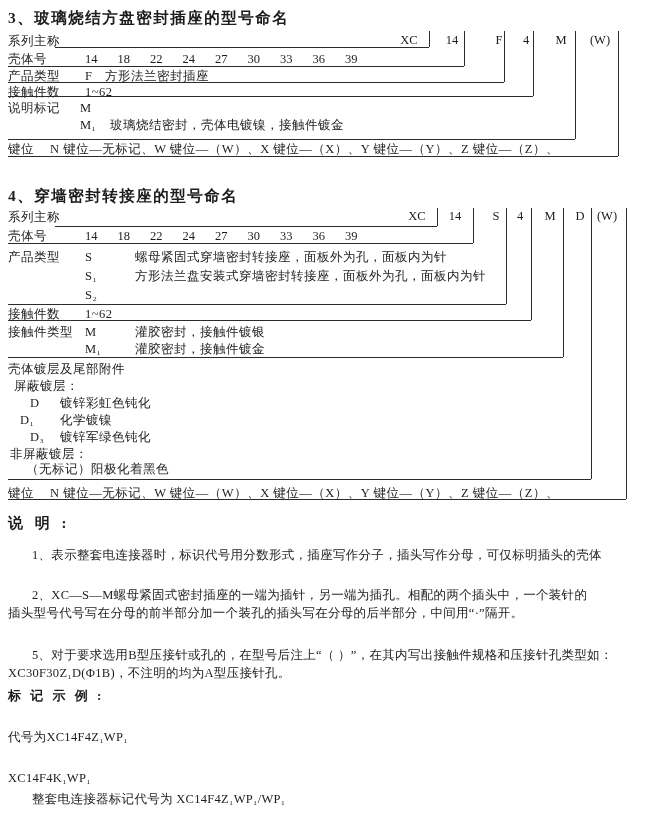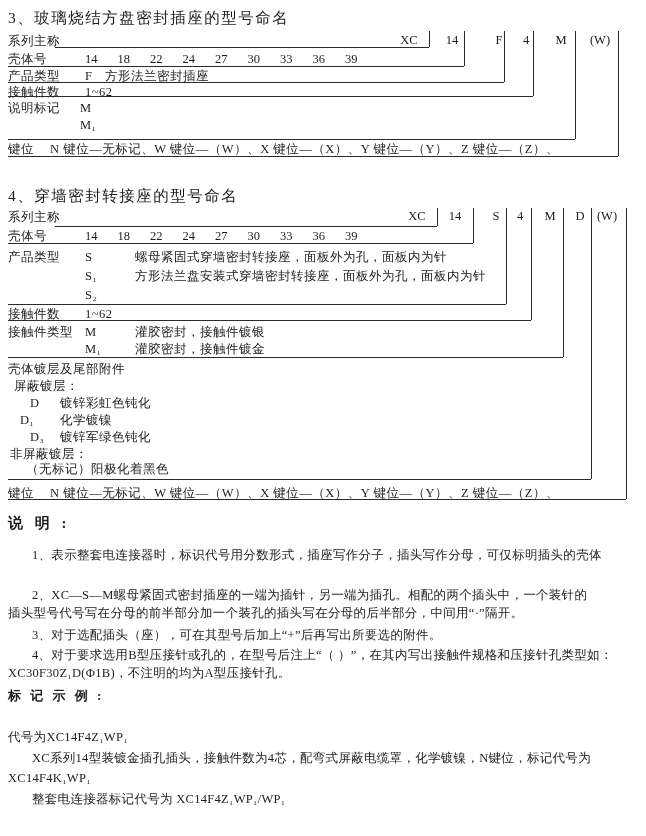--- a/index.html
+++ b/index.html
@@ -2,21 +2,21 @@
 <html><head>
 <meta charset="utf-8">
 <style>
   html,body{margin:0;padding:0;background:#e8e8e8;}
   .page{
     position:relative;width:646px;height:836px;background:#ffffff;
     font-family:"Liberation Serif","DejaVu Serif",serif;color:#1c1c1c;
     overflow:hidden;margin:0 auto;
   }
   .t{position:absolute;font-size:12.5px;line-height:15px;white-space:nowrap;letter-spacing:0.5px;}
-  .sec-title{position:absolute;left:8px;font-size:15.5px;font-weight:normal;letter-spacing:1.5px;white-space:nowrap;}
+  .sec-title{position:absolute;left:8px;font-size:15.5px;font-weight:bold;letter-spacing:1.5px;white-space:nowrap;}
   .code{position:absolute;transform:translateX(-50%);font-size:12.5px;white-space:nowrap;}
   .hline{position:absolute;height:1px;background:#2b2b2b;}
   .vline{position:absolute;width:1px;background:#2b2b2b;}
   .numlist{position:absolute;display:flex;gap:20px;font-size:12.5px;}
   .numlist span{display:inline-block;}
   .notes-head{position:absolute;left:8px;font-size:15px;font-weight:bold;letter-spacing:4px;white-space:nowrap;}
   .mark-head{position:absolute;left:8px;font-size:13px;font-weight:bold;letter-spacing:3px;white-space:nowrap;}
   .note{position:absolute;font-size:12.5px;line-height:15px;white-space:nowrap;letter-spacing:0.3px;}
 </style>
 </head>
@@ -47,20 +47,21 @@
       <span>39</span>
     </div>
   <div class="t" style="left:8px;top:69px">产品类型</div>
   <div class="t" style="left:85px;top:69px">F</div>
   <div class="t" style="left:105px;top:69px">方形法兰密封插座</div>
   <div class="t" style="left:8px;top:85px">接触件数</div>
   <div class="t" style="left:85px;top:85px">1~62</div>
   <div class="t" style="left:8px;top:101px">说明标记</div>
   <div class="t" style="left:80px;top:101px">M</div>
   <div class="t" style="left:80px;top:118px">M₁</div>
+  <div class="t" style="left:110px;top:118px">玻璃烧结密封，壳体电镀镍，接触件镀金</div>
   <div class="t" style="left:8px;top:142px">键位</div>
   <div class="t" style="left:50px;top:142px">N 键位—无标记、W 键位—（W）、X 键位—（X）、Y 键位—（Y）、Z 键位—（Z）、</div>
 
   <div class="hline" style="left:55px;top:47px;width:374px"></div>
   <div class="hline" style="left:8px;top:66px;width:456px"></div>
   <div class="hline" style="left:8px;top:82px;width:496px"></div>
   <div class="hline" style="left:8px;top:96px;width:525px"></div>
   <div class="hline" style="left:8px;top:139px;width:567px"></div>
   <div class="hline" style="left:8px;top:156px;width:610px"></div>
   <div class="vline" style="left:429px;top:31px;height:16px"></div>
@@ -131,22 +132,20 @@
   <div class="vline" style="left:506px;top:208px;height:96px"></div>
   <div class="vline" style="left:531px;top:208px;height:112px"></div>
   <div class="vline" style="left:563px;top:208px;height:149px"></div>
   <div class="vline" style="left:591px;top:208px;height:271px"></div>
   <div class="vline" style="left:626px;top:208px;height:291px"></div>
 
   <div class="notes-head" style="top:514px">说 明 :</div>
   <div class="note" style="left:32px;top:548px">1、表示整套电连接器时，标识代号用分数形式，插座写作分子，插头写作分母，可仅标明插头的壳体</div>
   <div class="note" style="left:32px;top:588px">2、XC—S—M螺母紧固式密封插座的一端为插针，另一端为插孔。相配的两个插头中，一个装针的</div>
   <div class="note" style="left:8px;top:606px">插头型号代号写在分母的前半部分加一个装孔的插头写在分母的后半部分，中间用“·”隔开。</div>
-  <div class="note" style="left:32px;top:628px">3、对于选配插头（座），可在其型号后加上“+”后再写出所要选的附件。</div>
-  <div class="note" style="left:32px;top:648px">4、对于要求选用B型压接针或孔的，在型号后注上“（  ）”，在其内写出接触件规格和压接针孔类型如：</div>
+  <div class="note" style="left:32px;top:648px">5、对于要求选用B型压接针或孔的，在型号后注上“（  ）”，在其内写出接触件规格和压接针孔类型如：</div>
   <div class="note" style="left:8px;top:666px">XC30F30Z₁D(Φ1B)，不注明的均为A型压接针孔。</div>
   <div class="mark-head" style="top:687px">标 记 示 例 :</div>
   <div class="note" style="left:8px;top:730px">代号为XC14F4Z₁WP₁</div>
-  <div class="note" style="left:32px;top:751px">XC系列14型装镀金插孔插头，接触件数为4芯，配弯式屏蔽电缆罩，化学镀镍，N键位，标记代号为</div>
   <div class="note" style="left:8px;top:771px">XC14F4K₁WP₁</div>
   <div class="note" style="left:32px;top:792px">整套电连接器标记代号为 XC14F4Z₁WP₁/WP₁</div>
 
 </div>
 
 </body></html>

